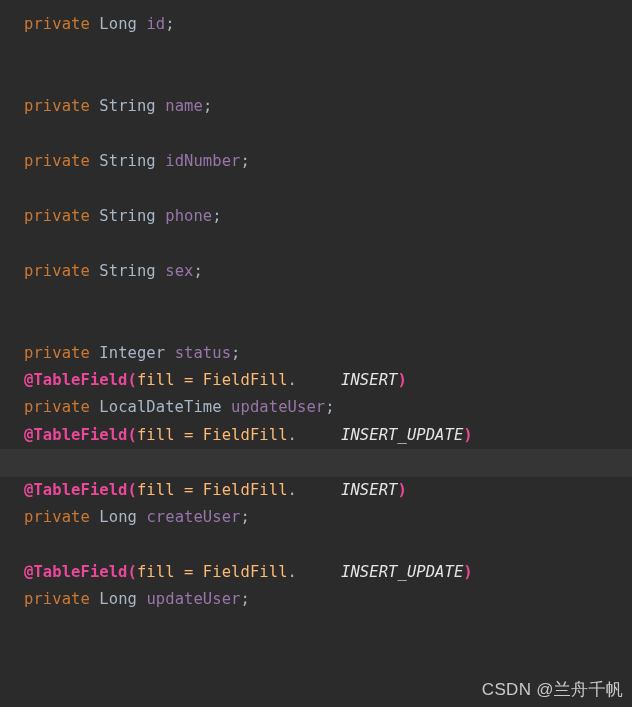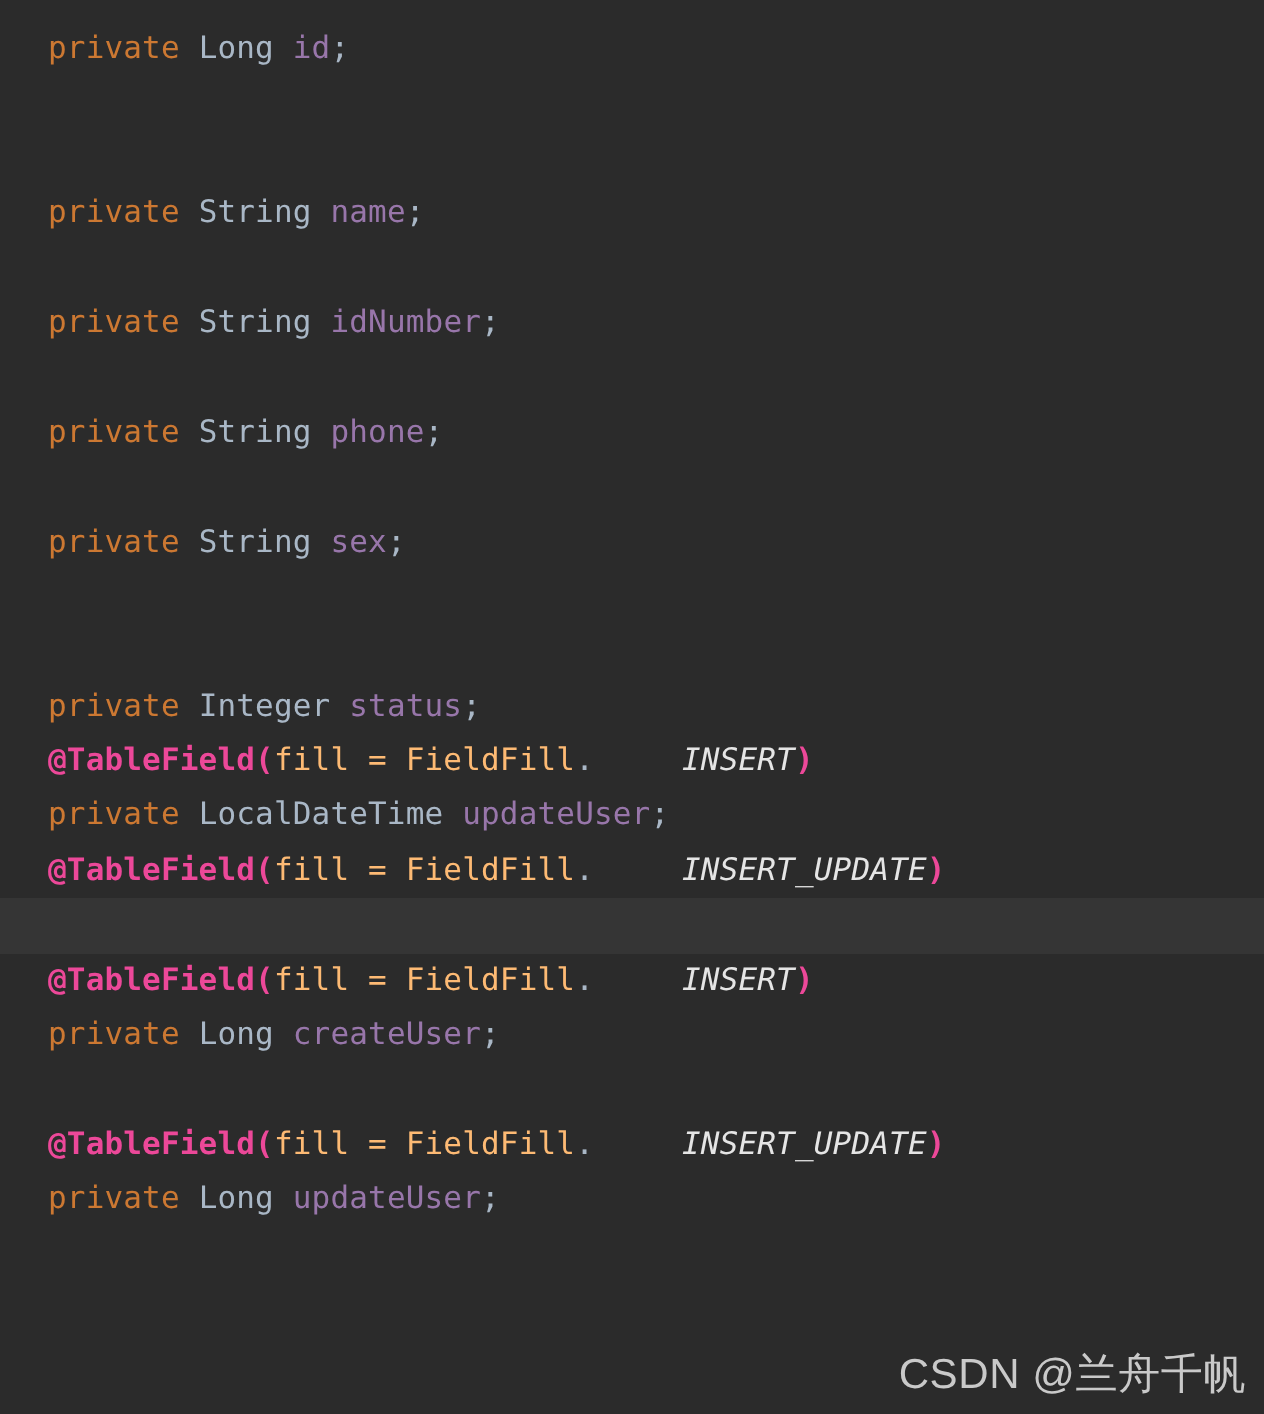--- a/index.html
+++ b/index.html
@@ -60,21 +60,21 @@
   .t-plain    { color: #fdba74; }   
   .t-const    { color: #e5e5e5; font-style: italic; margin-left: 44px; }  
 
   
   .watermark {
     position: absolute;
     right: 9px;
     bottom: 6px;
     color: #c9c9c9;
     font-family: "Liberation Sans", "DejaVu Sans", sans-serif;
-    font-size: 21px;
+    font-size: 17px;
     letter-spacing: 0.3px;
     user-select: none;
     white-space: nowrap;
   }
 </style>
 </head>
 <body>
 
 <div id="editor">
   <div class="code-area">

